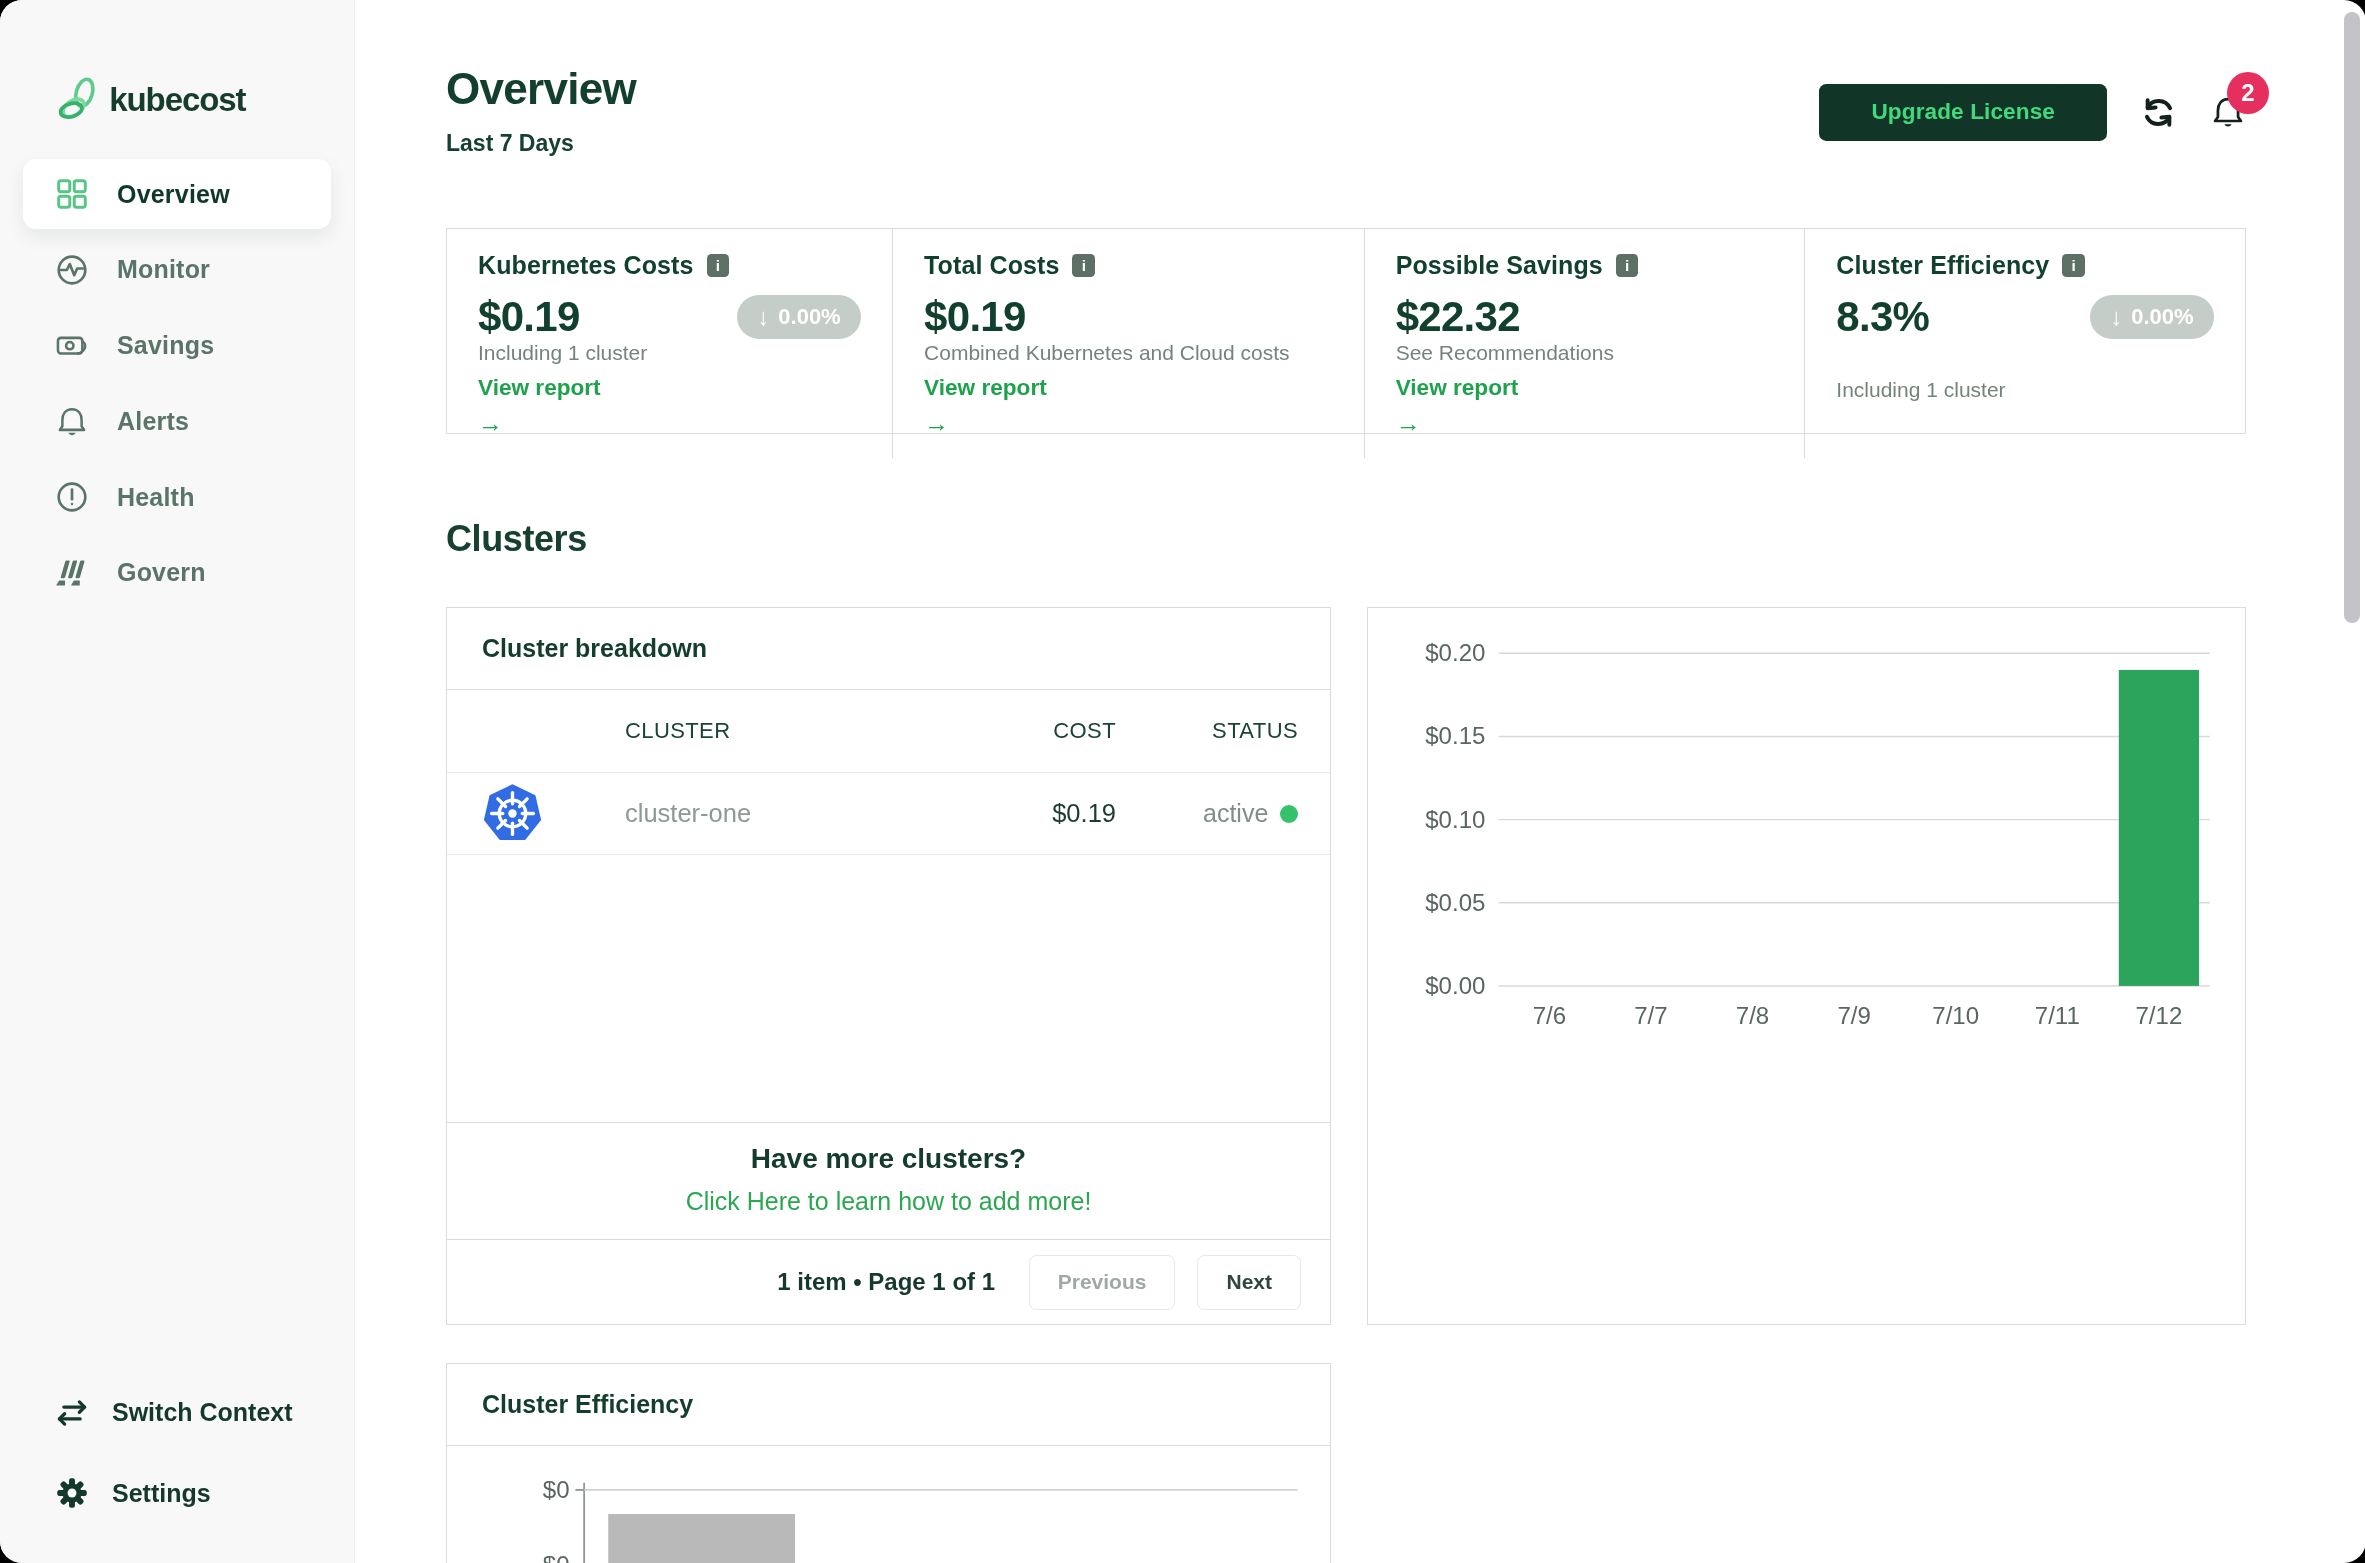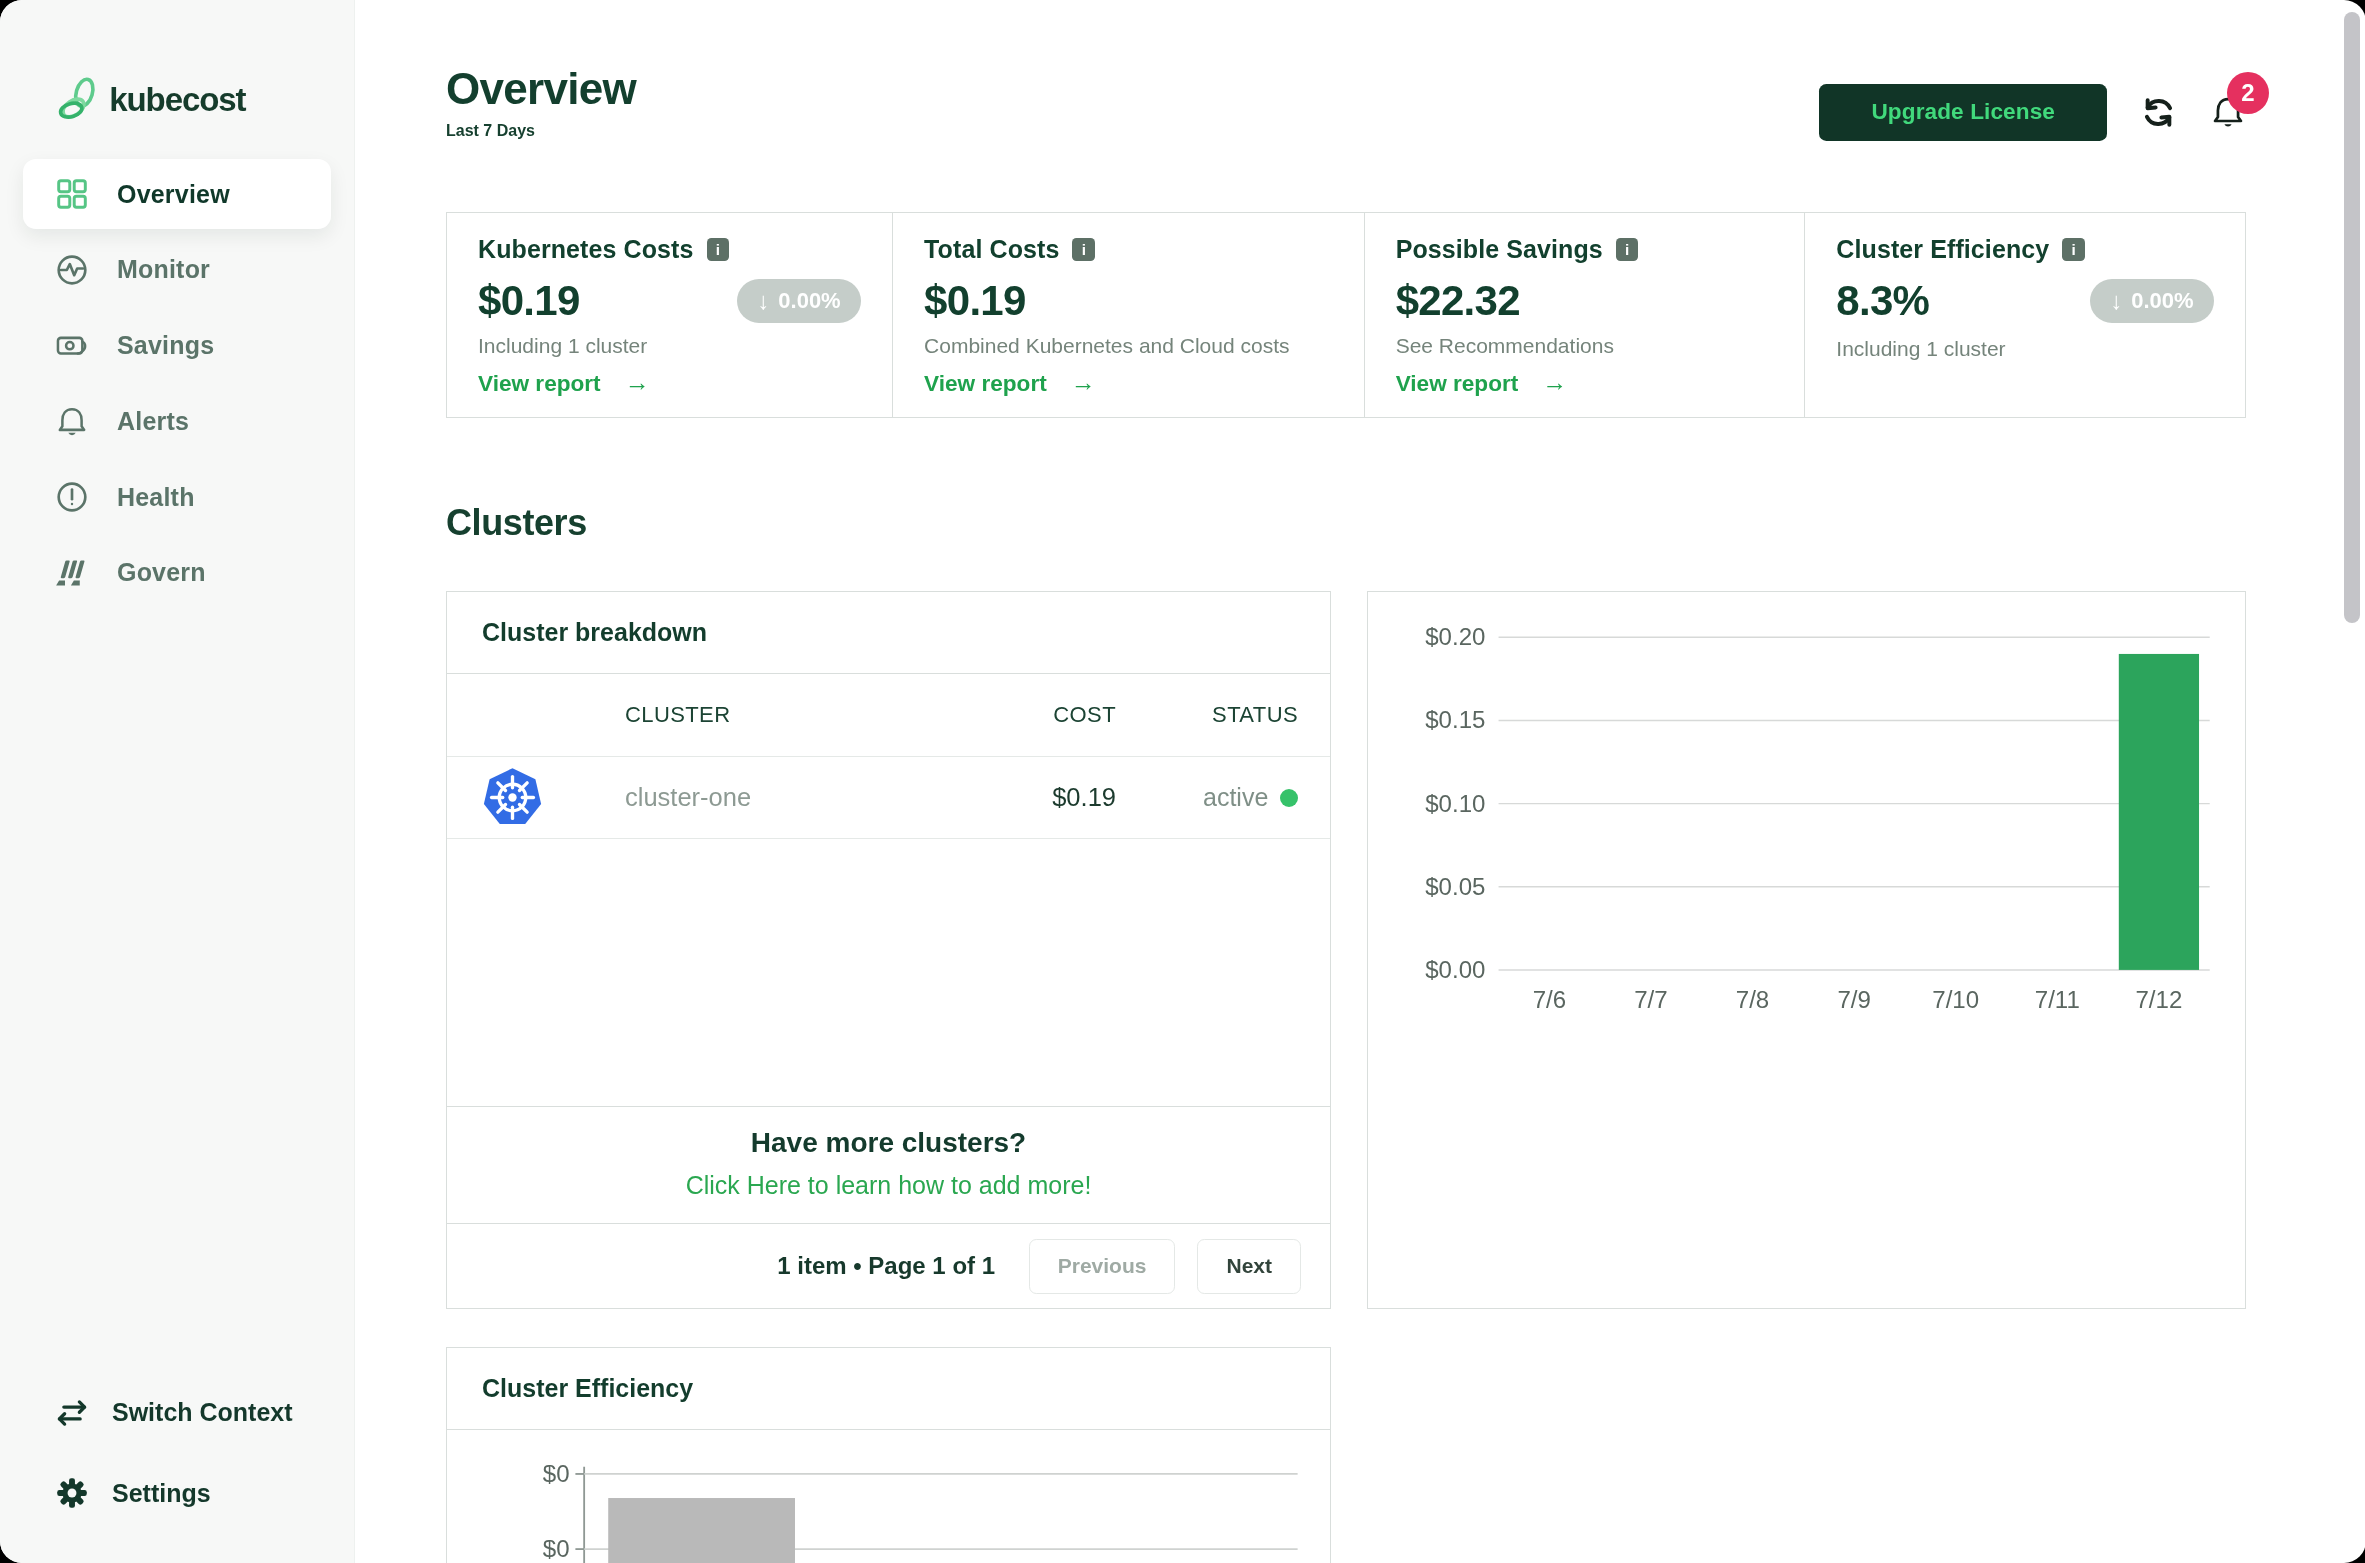--- a/index.html
+++ b/index.html
@@ -42,21 +42,21 @@
   }
   .footer-icon { width:34px; height:34px; flex:0 0 34px; display:flex; align-items:center; justify-content:center; }
   .footer-label { font-size:25px; font-weight:700; color:#14382b; }
 
   
   .main { flex:1; padding-left:91px; overflow:hidden; }
   .content { width:1800px; }
 
   .page-header { display:flex; justify-content:space-between; padding-top:64px; }
   .page-title { font-size:44px; font-weight:700; color:#133f2e; letter-spacing:-0.7px; }
-  .page-subtitle { margin-top:8px; font-size:16px; font-weight:700; color:#16402f; }
+  .page-subtitle { margin-top:16px; font-size:23px; font-weight:700; color:#16402f; }
   .header-actions { display:flex; align-items:center; gap:32px; margin-top:19px; height:58px; }
   .upgrade-btn {
     background:#113527; color:#41d97c; font-size:22.6px; font-weight:700;
     height:57px; padding:0 52px; border-radius:7.3px; border:none;
     display:flex; align-items:center; cursor:pointer;
     font-family:"Liberation Sans","DejaVu Sans",sans-serif; letter-spacing:0.1px;
   }
   .icon-btn { background:none; border:none; cursor:pointer; position:relative; display:flex; }
   .notif-badge {
     position:absolute; top:-22px; right:-23px; width:42px; height:42px;
@@ -83,21 +83,21 @@
   .delta-pill {
     background:#c5cdc9; color:#fff; border-radius:728px; height:44px;
     display:flex; align-items:center; gap:8.8px; padding:0 20.4px;
     font-size:22px; font-weight:600;
   }
   .delta-arrow { font-size:24px; line-height:1; }
   .card-spacer { flex:1; }
   .card-sub { font-size:21px; color:#75847b; }
   .card-link {
     margin-top:9.5px; font-size:22.6px; font-weight:700; color:#1fa24d;
-    display:flex; align-items:flex-end; gap:24px; cursor:pointer; width:max-content;
+    display:flex; align-items:flex-start; gap:8px; cursor:pointer; width:max-content;flex-direction:column;
   }
   .card-link .arrow-glyph { font-size:25px; font-weight:400; }
   .card-link.ghost { visibility:hidden; }
 
   
   .section-heading { margin-top:84px; font-size:36px; font-weight:600; color:#16402f; letter-spacing:-0.4px; }
   .panels { margin-top:47px; display:flex; gap:36px; align-items:flex-start; }
   .panel { border:1.5px solid #d9dedc; background:#fff; display:flex; flex-direction:column; }
   .panel-header {
     height:82px; min-height:82px; display:flex; align-items:center; padding:0 35px;

